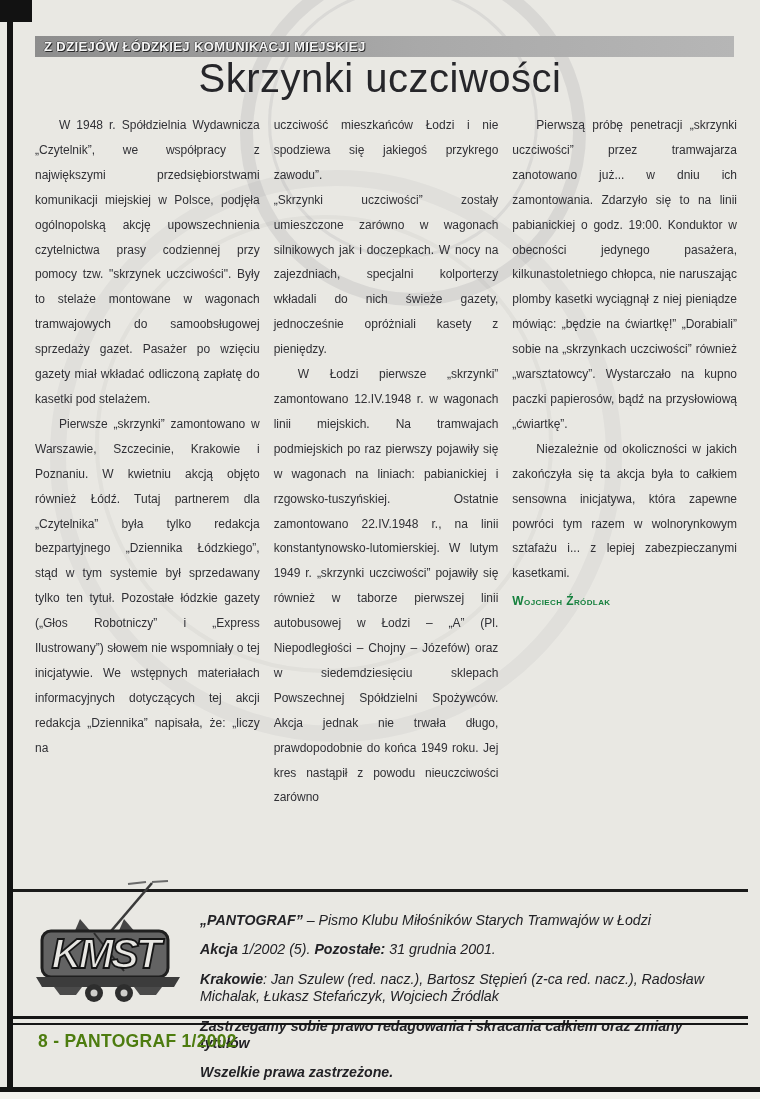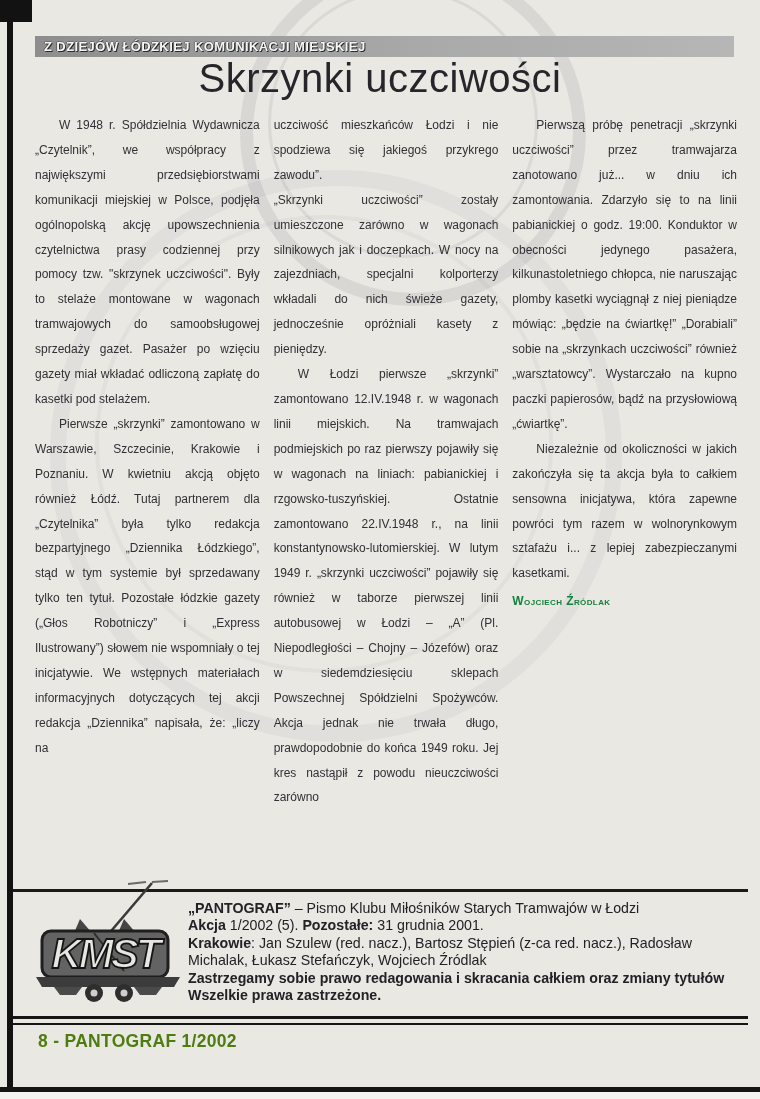--- a/index.html
+++ b/index.html
@@ -47,21 +47,21 @@
   .byline{margin-top:3px;text-align:left;font-weight:bold;font-variant:small-caps;letter-spacing:.4px;color:#15803d;}
   
   .rule-main{left:8px;top:889px;width:740px;height:3px;background:#1b1b1b;z-index:2;}
   .rule-dbl-a{left:8px;top:1016px;width:740px;height:3px;background:#161616;z-index:2;}
   .rule-dbl-b{left:8px;top:1023px;width:740px;height:2px;background:#161616;z-index:2;}
   
   .footer{left:28px;top:897px;width:717px;z-index:2;display:flex;align-items:flex-start;}
   .logo{width:160px;flex:0 0 160px;position:relative;}
   .logo svg{display:block;margin-top:-22px;overflow:visible;}
   .footer-text{flex:1;font-size:14.2px;line-height:17.4px;color:#222226;padding-top:3px;}
-  .footer-text p{margin:0;}
+  .footer-text p{margin:12px;font-style:italic;}
   .footer-text .bold{font-weight:bold;}
   
   .page-number{left:38px;top:1031px;z-index:2;font-weight:bold;font-size:17.5px;color:#4d7c0f;letter-spacing:.3px;}
 </style>
 </head>
 <body>
 
 <div>
 
   <div class="layer scan-corner-tl"></div>

